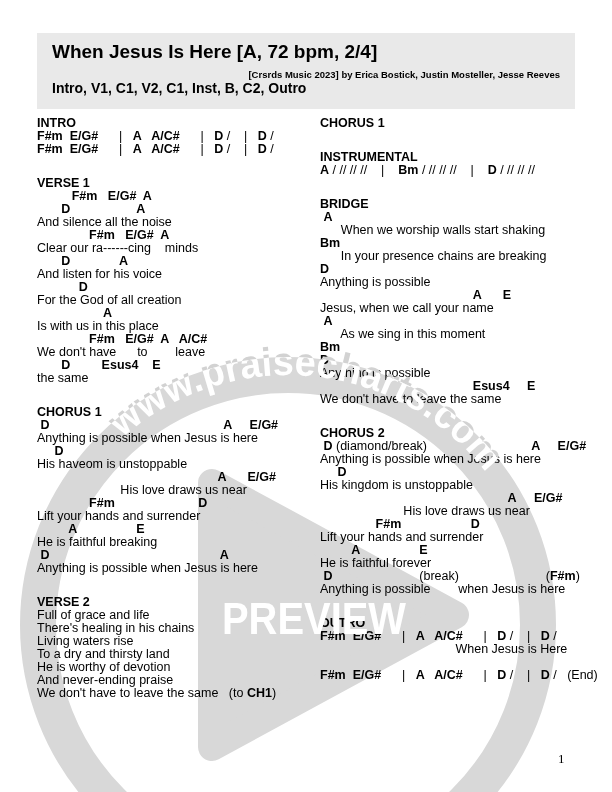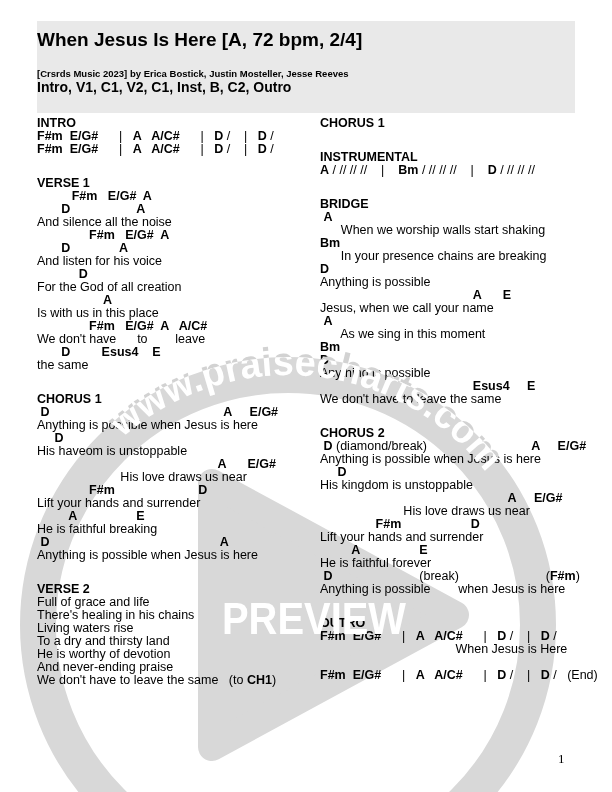--- a/index.html
+++ b/index.html
@@ -3,25 +3,25 @@
 <meta charset="utf-8">
 <style>
   html,body{margin:0;padding:0;}
   body{
     width:612px;height:792px;position:relative;background:#ffffff;
     font-family:"Liberation Sans",sans-serif;overflow:hidden;
   }
   .wm-under{position:absolute;left:0;top:0;z-index:0;}
   .wm-over{position:absolute;left:0;top:0;z-index:3;pointer-events:none;}
   .header-box{
-    position:absolute;left:37px;top:21px;width:538px;height:92px;
-    background:#e9e9e9;box-sizing:border-box;padding:8px 0;z-index:1;
+    position:absolute;left:37px;top:33px;width:538px;height:76px;
+    background:#e9e9e9;box-sizing:border-box;padding:8px 15px;z-index:1;
   }
   .title{font-size:19px;font-weight:bold;color:#000;line-height:22px;}
-  .credits{font-size:9.5px;font-weight:bold;color:#000;margin-top:17px;}
+  .credits{font-size:9.5px;font-weight:bold;color:#000;margin-top:6px;text-align:right;}
   .sequence{font-size:14px;font-weight:bold;color:#000;}
   .col{position:absolute;top:117px;z-index:2;}
   #col-left{left:37px;width:278px;}
   #col-right{left:320px;width:260px;}
   .section{margin:0 0 21px 0;}
   .line{white-space:pre;font-size:12.5px;line-height:13px;color:#000;min-height:13px;}
   .line span{color:inherit;}
   .b{font-weight:bold;}
   .g{color:var(--faded,#b5b5b5);}
   .page-num{
@@ -48,20 +48,21 @@
       <div class="line"><span class="b">INTRO</span></div>
       <div class="line"><span class="b">F#m  E/G#</span><span class="">      |   </span><span class="b">A   A/C#</span><span class="">      |   </span><span class="b">D</span><span class=""> /    |   </span><span class="b">D</span><span class=""> /</span></div>
       <div class="line"><span class="b">F#m  E/G#</span><span class="">      |   </span><span class="b">A   A/C#</span><span class="">      |   </span><span class="b">D</span><span class=""> /    |   </span><span class="b">D</span><span class=""> /</span></div>
     </div>
     <div class="section">
       <div class="line"><span class="b">VERSE 1</span></div>
       <div class="line"><span class="">          </span><span class="b">F#m   E/G#  A</span></div>
       <div class="line"><span class="">       </span><span class="b">D</span><span class="">                   </span><span class="b">A</span></div>
       <div class="line"><span class="">And silence all the noise</span></div>
       <div class="line"><span class="">               </span><span class="b">F#m   E/G#  A</span></div>
+      <div class="line"><span class="">Clear our ra------cing    minds</span></div>
       <div class="line"><span class="">       </span><span class="b">D</span><span class="">              </span><span class="b">A</span></div>
       <div class="line"><span class="">And listen for his voice</span></div>
       <div class="line"><span class="">            </span><span class="b">D</span></div>
       <div class="line"><span class="">For the God of all creation</span></div>
       <div class="line"><span class="">                   </span><span class="b">A</span></div>
       <div class="line"><span class="">Is with us in this place</span></div>
       <div class="line"><span class="">               </span><span class="b">F#m   E/G#  A   A/C#</span></div>
       <div class="line"><span class="">We don't have      to        leave</span></div>
       <div class="line"><span class="">       </span><span class="b">D</span><span class="">         </span><span class="b">Esus4    E</span></div>
       <div class="line"><span class="">the same</span></div>

